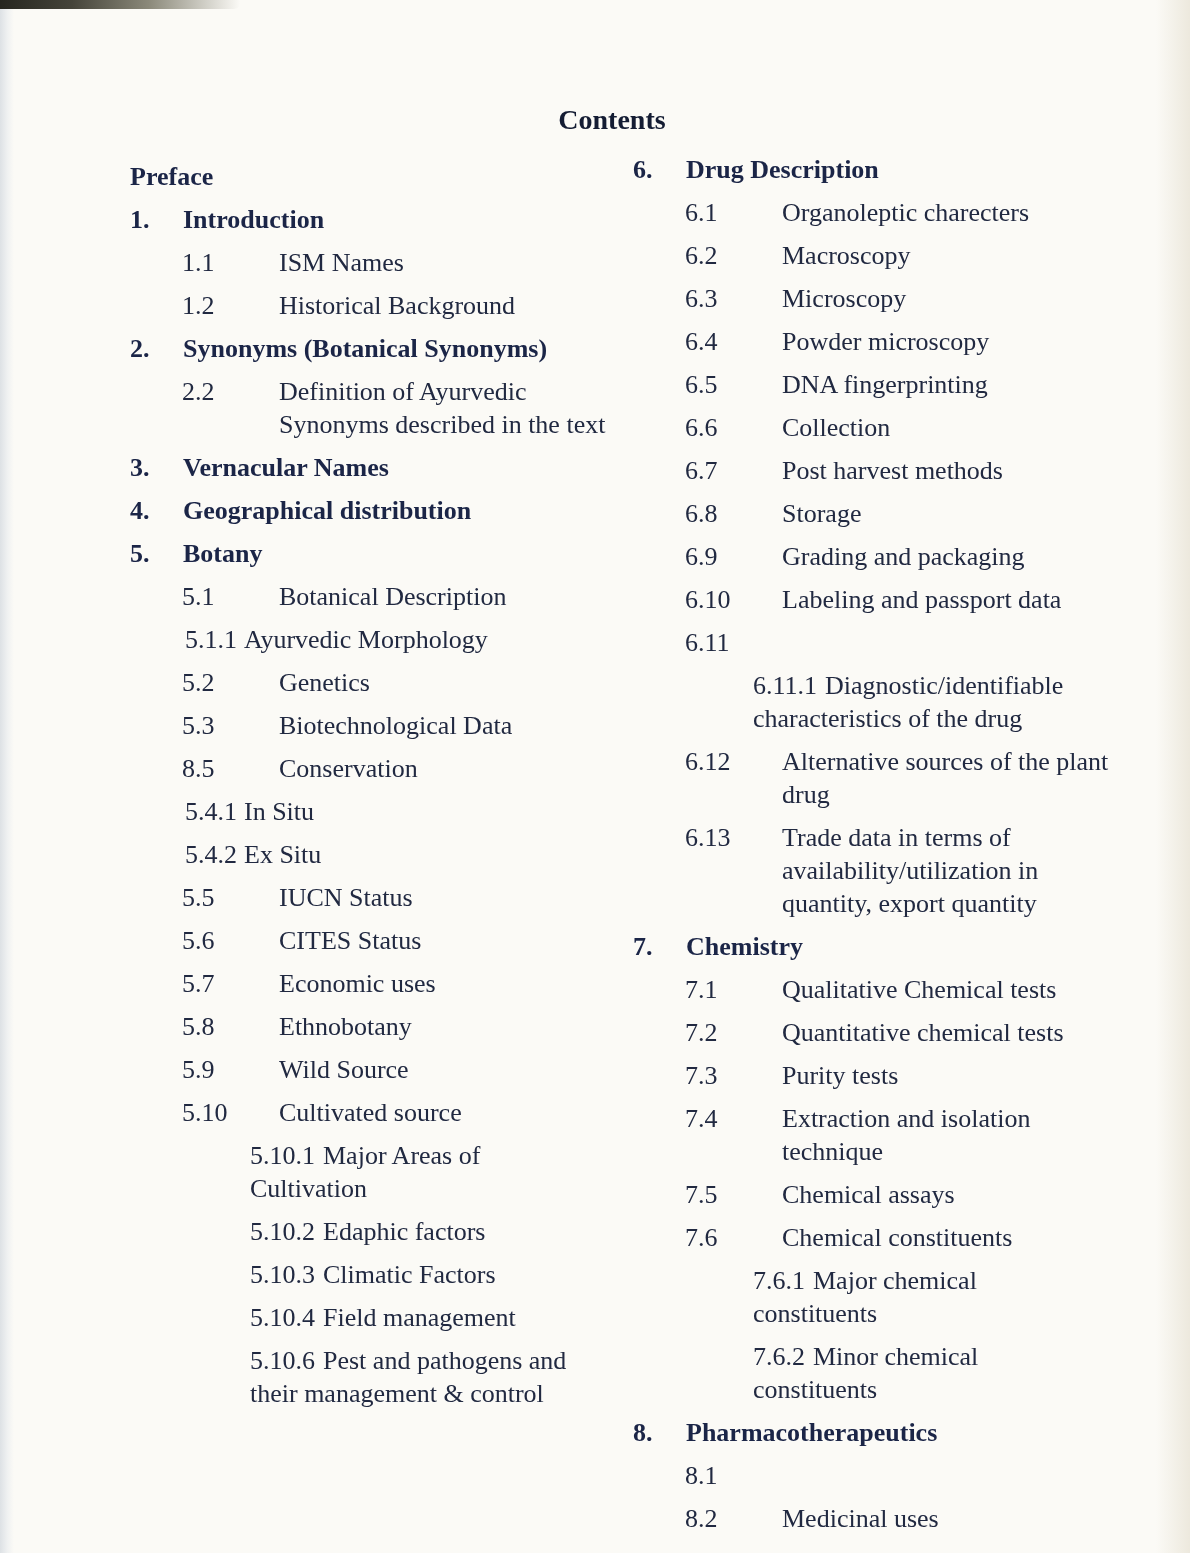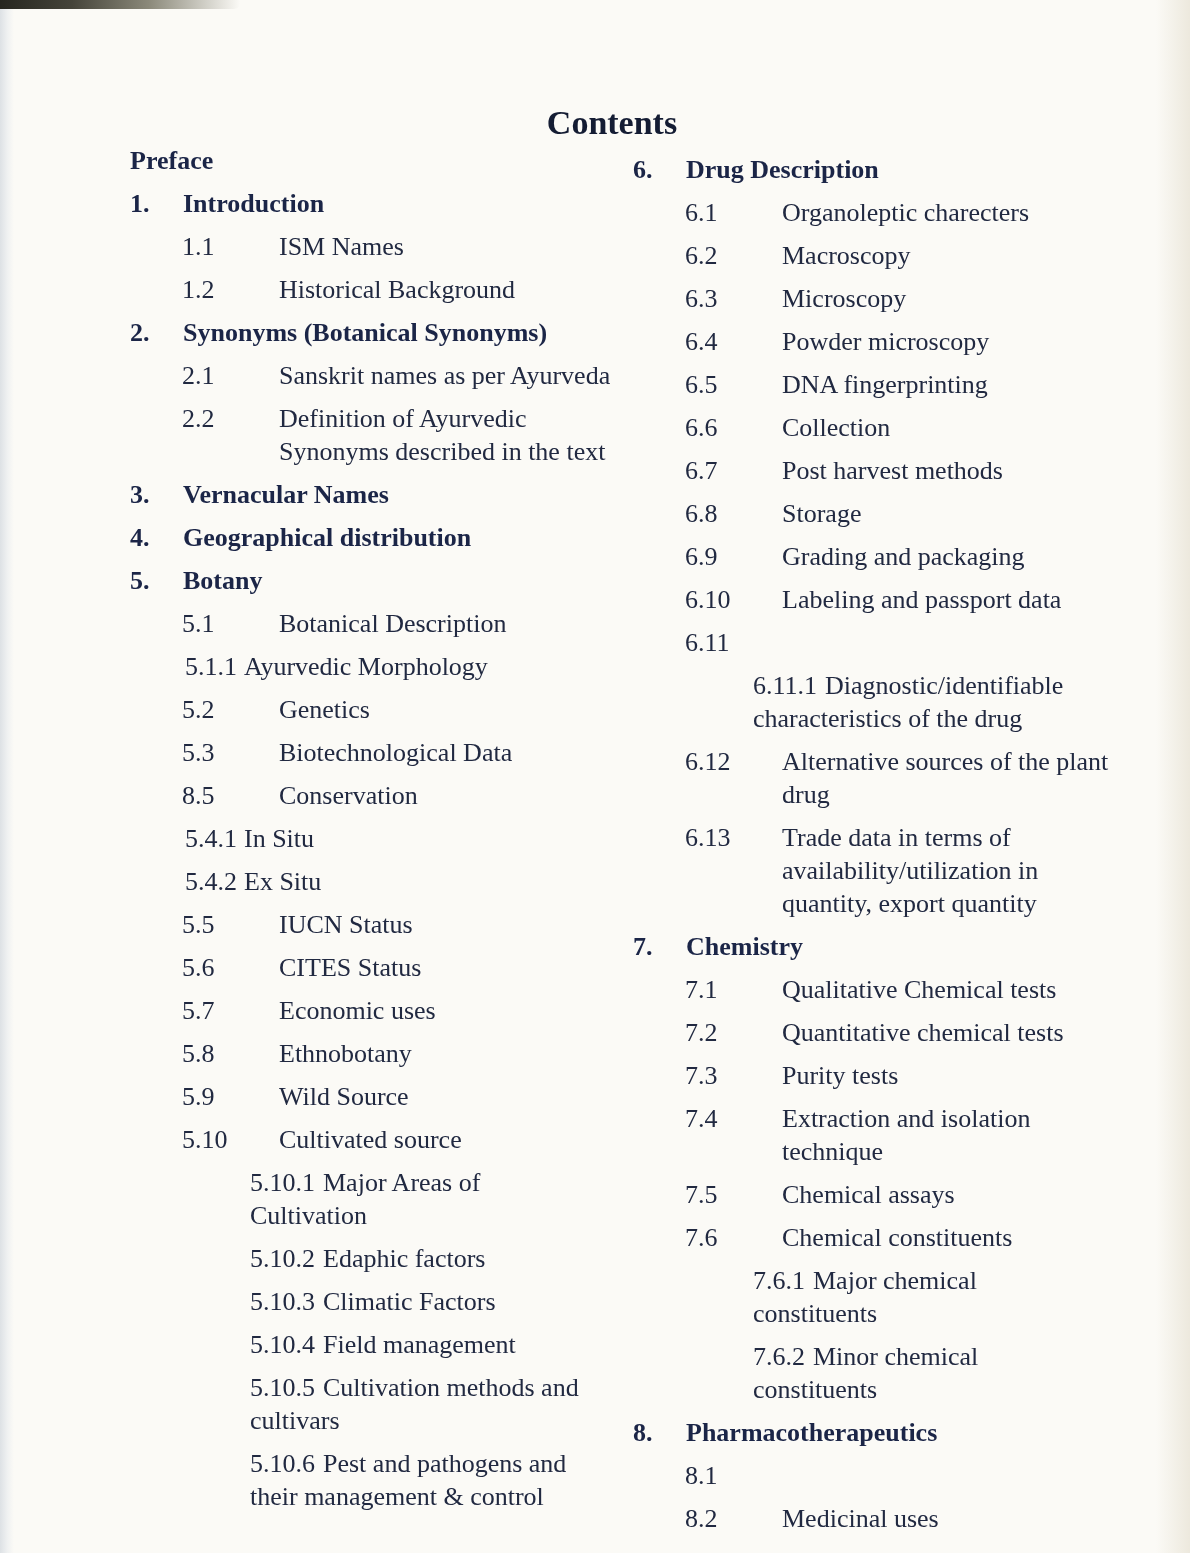--- a/index.html
+++ b/index.html
@@ -23,27 +23,27 @@
   }
   .edge-right{
     position:absolute;top:0;right:0;width:34px;height:1553px;
     background:linear-gradient(to left,#e8e3d5,rgba(255,255,255,0));
     opacity:.75;
   }
   .page-title{
     position:absolute;top:104px;left:0;width:1190px;
     box-sizing:border-box;padding-left:34px;
     text-align:center;
-    font-size:34px;font-weight:bold;color:#141c33;
+    font-size:28px;font-weight:bold;color:#141c33;
   }
   .col{
     position:absolute;
     font-size:26px;color:#212941;
   }
-  .col-left{top:144px;left:130px;width:528px;}
+  .col-left{top:160px;left:130px;width:528px;}
   .col-right{top:153px;left:633px;width:484px;}
   .item{margin-bottom:10px;line-height:33px;}
   .item .label{white-space:pre-line;}
   .top{display:flex;font-weight:bold;color:#1b2547;}
   .top .num{flex:0 0 53px;}
   .sub{display:flex;margin-left:52px;gap:40px;}
   .sub .num{flex:0 0 57px;}
   .sub3{margin-left:55px;}
   .sub3 .num{margin-right:7px;}
   .deep{margin-left:120px;}
@@ -72,24 +72,20 @@
     </div>
     <div class="item sub">
       <span class="num">1.2</span>
       <span class="label">Historical Background</span>
     </div>
     <div class="item top">
       <span class="num">2.</span>
       <span class="label">Synonyms (Botanical Synonyms)</span>
     </div>
     <div class="item sub">
-      <span class="num">2.1</span>
-      <span class="label">Sanskrit names as per Ayurveda</span>
-    </div>
-    <div class="item sub">
       <span class="num">2.2</span>
       <span class="label">Definition of Ayurvedic
 Synonyms described in the text</span>
     </div>
     <div class="item top">
       <span class="num">3.</span>
       <span class="label">Vernacular Names</span>
     </div>
     <div class="item top">
       <span class="num">4.</span>
@@ -140,22 +136,20 @@
     </div>
     <div class="item sub">
       <span class="num">5.10</span>
       <span class="label">Cultivated source</span>
     </div>
     <div class="item deep"><span class="num">5.10.1</span><span class="label">Major Areas of
 Cultivation</span></div>
     <div class="item deep"><span class="num">5.10.2</span><span class="label">Edaphic factors</span></div>
     <div class="item deep"><span class="num">5.10.3</span><span class="label">Climatic Factors</span></div>
     <div class="item deep"><span class="num">5.10.4</span><span class="label">Field management</span></div>
-    <div class="item deep"><span class="num">5.10.5</span><span class="label">Cultivation methods and
-cultivars</span></div>
     <div class="item deep"><span class="num">5.10.6</span><span class="label">Pest and pathogens and
 their management &amp; control</span></div>
   </div>
 <div class="col col-right">
     <div class="item top">
       <span class="num">6.</span>
       <span class="label">Drug Description</span>
     </div>
     <div class="item sub">
       <span class="num">6.1</span>

